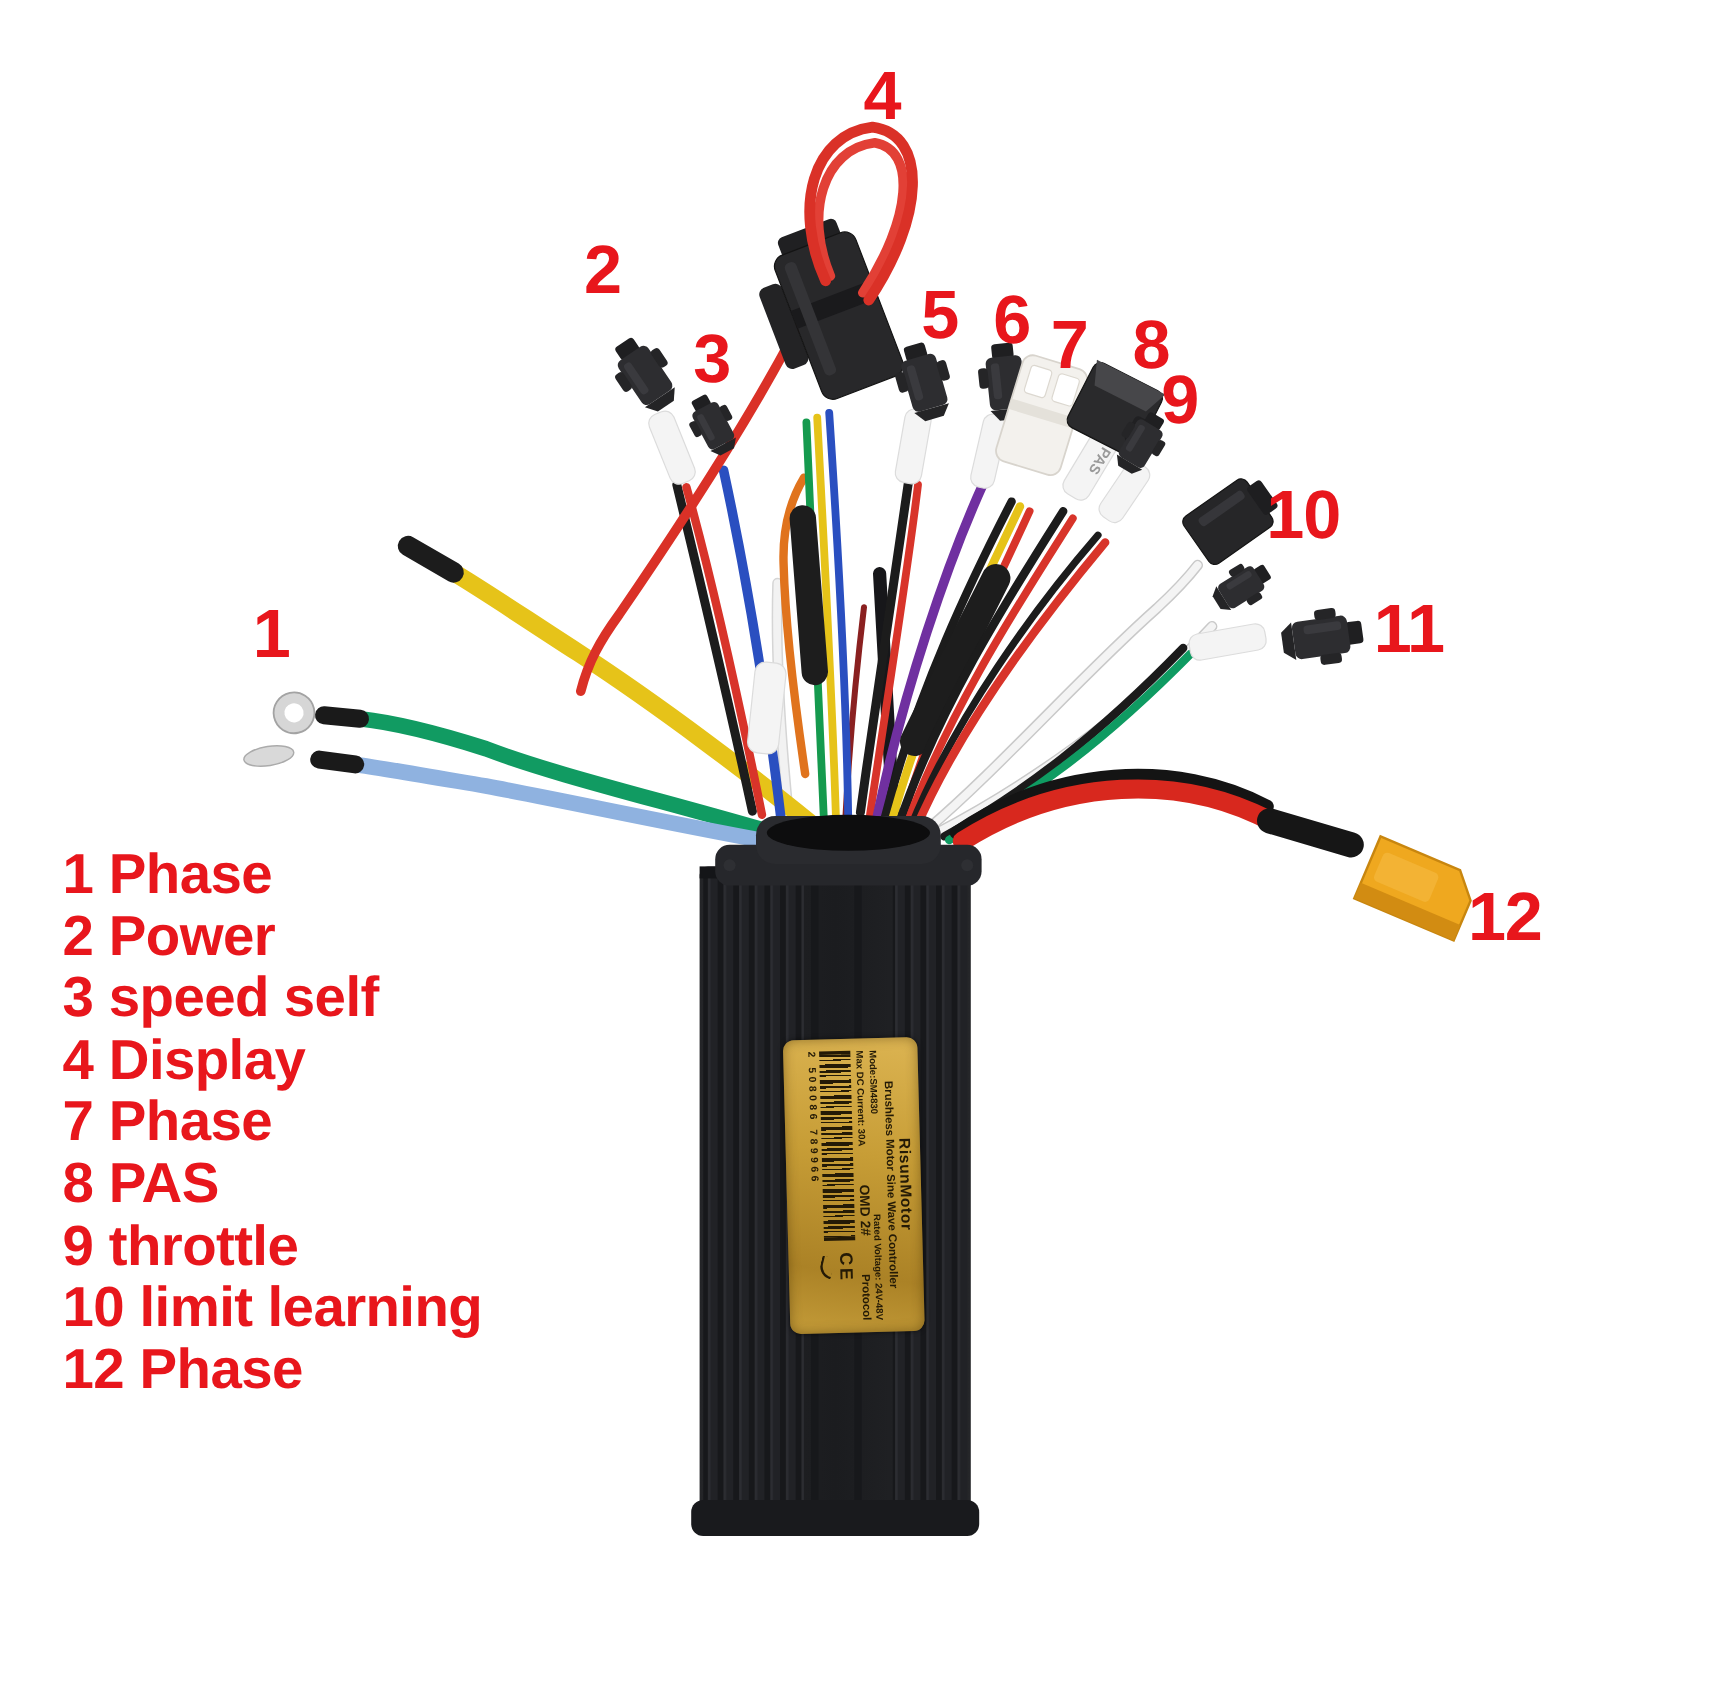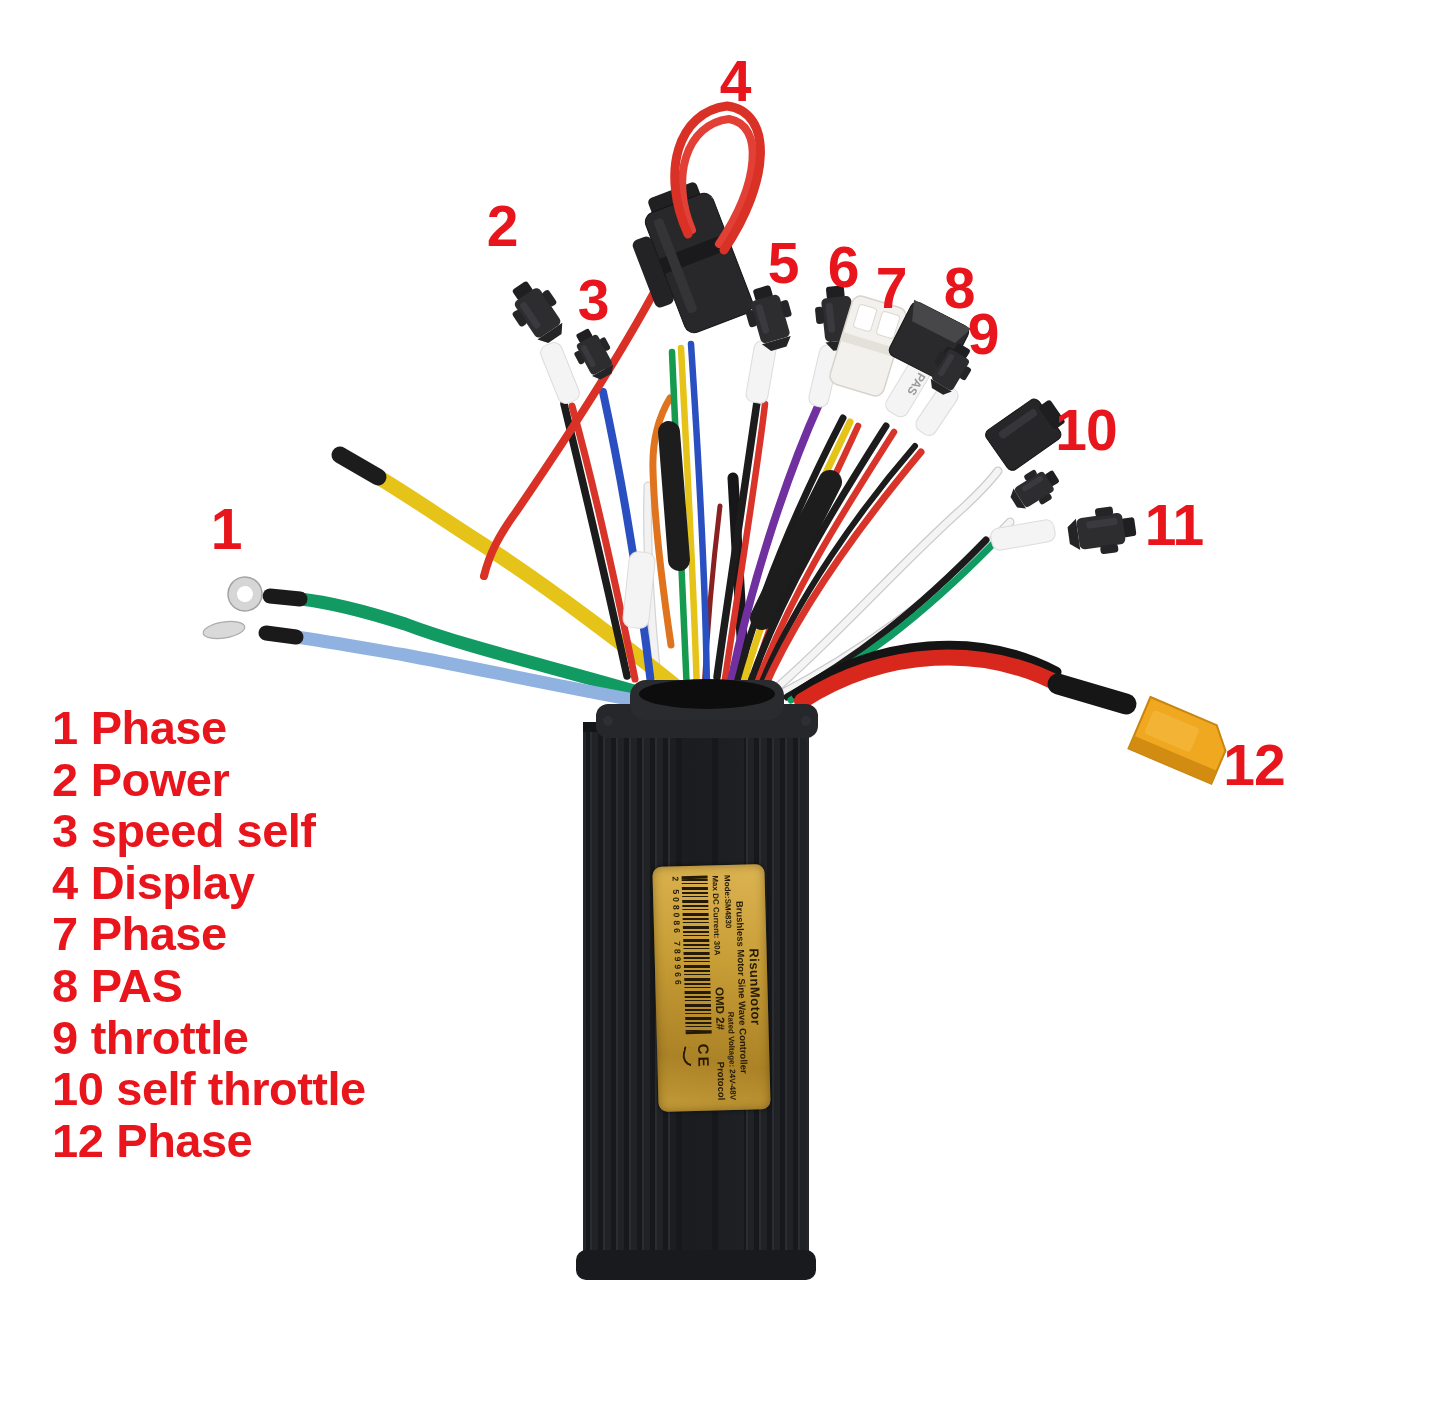--- a/index.html
+++ b/index.html
@@ -262,17 +262,17 @@
 <div class="callout c12">12</div>
 
 <div class="legend">
   <div><span class="num">1</span><span class="ll">Phase</span></div>
   <div><span class="num">2</span><span class="ll">Power</span></div>
   <div><span class="num">3</span><span class="ll">speed self</span></div>
   <div><span class="num">4</span><span class="ll">Display</span></div>
   <div><span class="num">7</span><span class="ll">Phase</span></div>
   <div><span class="num">8</span><span class="ll">PAS</span></div>
   <div><span class="num">9</span><span class="ll">throttle</span></div>
-  <div><span class="num">10</span><span class="ll">self throttle</span></div>
+  <div><span class="num">10</span><span class="ll">limit learning</span></div>
   <div><span class="num">12</span><span class="ll">Phase</span></div>
 </div>
 
 </div>
 
 </body></html>

